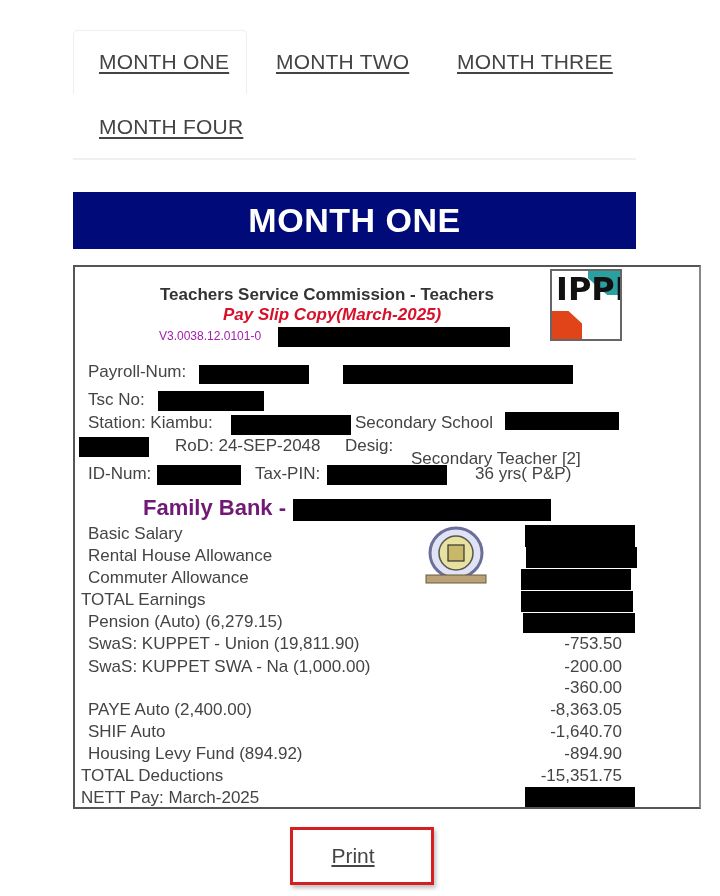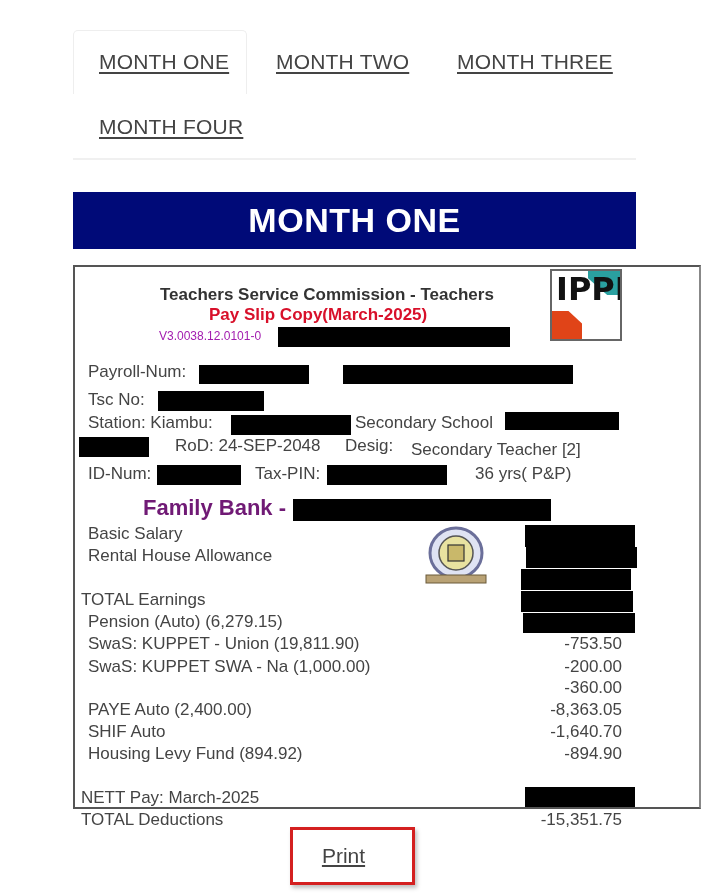--- a/index.html
+++ b/index.html
@@ -17,39 +17,39 @@
 
   
   .banner { position: absolute; left: 73px; top: 192px; width: 563px; height: 57px; display: flex; align-items: center; justify-content: center; font-size: 34px; font-weight: bold; color: #ffffff; letter-spacing: 0.5px; }
 
   
   .slip { position: absolute; left: 73px; top: 265px; width: 628px; height: 544px; border: 2px solid #555; border-right-color: #888; background: #fff; font-size: 17px; color: #444; }
   .slip .abs { position: absolute; white-space: nowrap; }
   .redact { position: absolute; background: #000; }
 
   .hdr-org { left: 85px; top: 18px; font-size: 17px; font-weight: bold; color: #333; }
-  .hdr-copy { left: 134px; top: 38px; font-size: 17px; font-weight: bold; }
+  .hdr-copy { left: 148px; top: 38px; font-size: 17px; font-weight: bold; font-style: italic; }
   .hdr-ver { left: 84px; top: 62px; font-size: 12px; color: #a21caf; }
 
   .logo { position: absolute; left: 475px; top: 2px; width: 72px; height: 72px; border: 2px solid #666; background: #fff; overflow: hidden; }
   .logo .teal { position: absolute; right: 0; top: 0; width: 32px; height: 24px; background: #2aa0a0; clip-path: polygon(0 0,100% 0,100% 100%,60% 100%,0 30%); }
   .logo .red { position: absolute; left: 0; bottom: 0; width: 30px; height: 28px; background: #e04418; clip-path: polygon(0 0,55% 0,100% 45%,100% 100%,0 100%); }
   .logo .txt { position: absolute; left: 4px; top: 2px; font-size: 32px; font-weight: bold; color: #111; line-height: 1; font-family: "DejaVu Sans", sans-serif; }
 
   .bank { left: 68px; top: 228px; font-size: 22px; font-weight: bold; }
 
   .crest { position: absolute; left: 347px; top: 258px; width: 68px; height: 62px; }
 
   .row { position: absolute; left: 0; width: 560px; height: 22px; font-size: 17px; color: #444; }
   .row .lbl { position: absolute; left: 13px; top: 0; white-space: nowrap; }
   .row.total .lbl { left: 6px; }
   .row .val { position: absolute; right: 13px; top: 0; white-space: nowrap; }
 
   
-  .print-wrap { position: absolute; left: 290px; top: 827px; width: 125px; height: 58px; border: 3px solid #d42020; background: #fff; box-shadow: 2px 3px 4px rgba(0,0,0,0.25); display: flex; align-items: center; justify-content: center; }
+  .print-wrap { position: absolute; left: 290px; top: 827px; width: 144px; height: 58px; border: 3px solid #d42020; background: #fff; box-shadow: 2px 3px 4px rgba(0,0,0,0.25); display: flex; align-items: center; justify-content: center; }
   .print-btn { font-size: 21px; color: #444; text-decoration: underline; cursor: pointer; margin-left: -18px; }
 </style>
 </head>
 <body>
 
 <div class="tabs">
   <div class="tab active-box"></div>
   <a class="tab tab-one">MONTH ONE</a>
   <a class="tab tab-two">MONTH TWO</a>
   <a class="tab tab-three">MONTH THREE</a>
@@ -78,21 +78,21 @@
   <div class="redact" style="left:83px;top:124px;width:106px;height:20px;"></div>
 
   <div class="abs" style="left:13px;top:146px;">Station: Kiambu:</div>
   <div class="redact" style="left:156px;top:148px;width:120px;height:20px;"></div>
   <div class="abs" style="left:280px;top:146px;">Secondary School</div>
   <div class="redact" style="left:430px;top:145px;width:114px;height:18px;"></div>
 
   <div class="redact" style="left:4px;top:170px;width:70px;height:20px;"></div>
   <div class="abs" style="left:100px;top:169px;">RoD: 24-SEP-2048</div>
   <div class="abs" style="left:270px;top:169px;">Desig:</div>
-  <div class="abs" style="left:336px;top:173px;">Secondary Teacher [2]</div>
+  <div class="abs" style="left:336px;top:182px;">Secondary Teacher [2]</div>
 
   <div class="abs" style="left:13px;top:197px;">ID-Num:</div>
   <div class="redact" style="left:82px;top:198px;width:84px;height:20px;"></div>
   <div class="abs" style="left:180px;top:197px;">Tax-PIN:</div>
   <div class="redact" style="left:252px;top:198px;width:120px;height:20px;"></div>
   <div class="abs" style="left:400px;top:197px;">36 yrs( P&amp;P)</div>
 
   <div class="abs bank" id="bank" style="color: #701a75;">Family Bank -</div>
   <div class="redact" style="left:218px;top:232px;width:258px;height:22px;"></div>
 
@@ -106,20 +106,23 @@
   <div class="row" style="top:257px;">
     <span class="lbl">Basic Salary</span>
   </div>
   <div class="redact" style="left:450px;top:258px;width:110px;height:22px;"></div>
 
   <div class="row" style="top:279px;">
     <span class="lbl">Rental House Allowance</span>
   </div>
   <div class="redact" style="left:451px;top:280px;width:111px;height:21px;"></div>
 
+  <div class="row" style="top:301px;">
+    <span class="lbl">Commuter Allowance</span>
+  </div>
   <div class="redact" style="left:446px;top:302px;width:110px;height:21px;"></div>
 
   <div class="row total" style="top:323px;">
     <span class="lbl">TOTAL Earnings</span>
   </div>
   <div class="redact" style="left:446px;top:324px;width:112px;height:21px;"></div>
 
   <div class="row" style="top:345px;">
     <span class="lbl">Pension (Auto) (6,279.15)</span>
   </div>
@@ -141,21 +144,21 @@
     <span class="val">-8,363.05</span>
   </div>
   <div class="row" style="top:455px;">
     <span class="lbl">SHIF Auto</span>
     <span class="val">-1,640.70</span>
   </div>
   <div class="row" style="top:477px;">
     <span class="lbl">Housing Levy Fund (894.92)</span>
     <span class="val">-894.90</span>
   </div>
-  <div class="row total" style="top:499px;margin-top:44px;">
+  <div class="row total" style="top:499px;">
     <span class="lbl">TOTAL Deductions</span>
     <span class="val">-15,351.75</span>
   </div>
   <div class="row total" style="top:521px;">
     <span class="lbl">NETT Pay: March-2025</span>
   </div>
   <div class="redact" style="left:450px;top:520px;width:110px;height:20px;"></div>
 </div>
 
 <div class="print-wrap">

